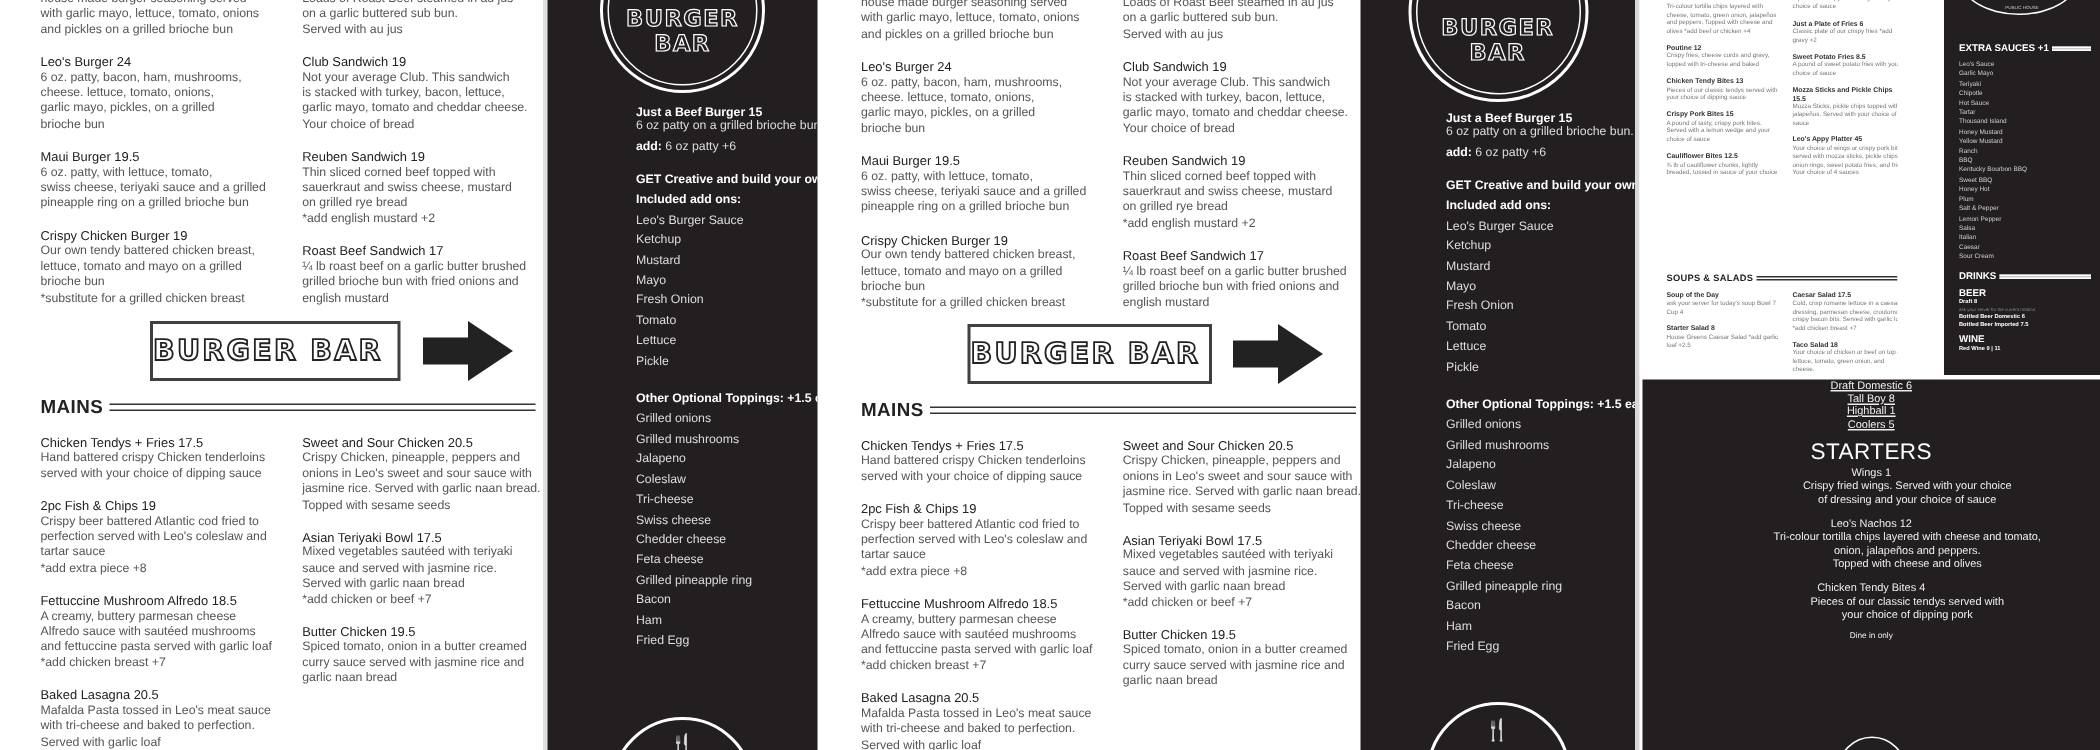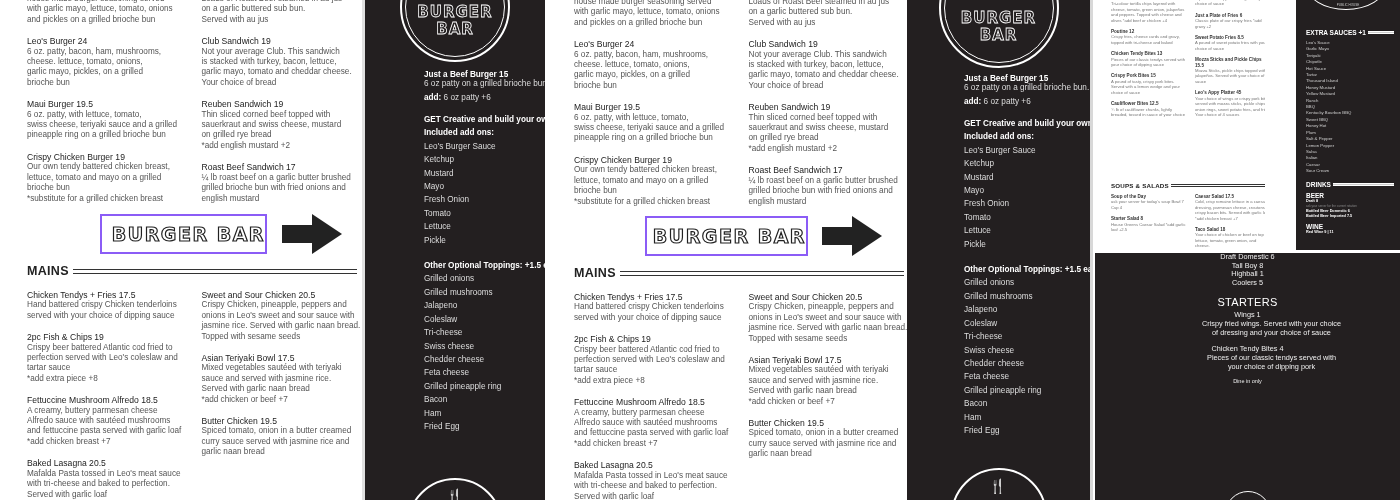--- a/index.html
+++ b/index.html
@@ -10,22 +10,22 @@
   .white-page { background: #ffffff; }
   .dark-page { background: #231f20; color: #f1f1f1; }
 
   
   .cols { position: absolute; left: 27px; top: -6px; width: 335px; display: flex; gap: 14px; }
   .col { flex: 1; }
   .item { margin-bottom: 11px; font-size: 8.2px; line-height: 10.4px; color: #555; }
   .item .title { font-weight: normal; color: #222; font-size: 8.6px; }
   .item .desc { white-space: pre-line; }
 
-  .banner { position: absolute; left: 100px; top: 214px; width: 167px; height: 40px; border: 2px solid #8b5cf6;
-            display: flex; align-items: center; justify-content: flex-end; }
+  .banner { position: absolute; left: 100px; top: 214px; width: 167px; height: 40px; border: 2px solid #404040;
+            display: flex; align-items: center; justify-content: flex-start; }
   .banner span { font-family: "DejaVu Sans", sans-serif; font-weight: bold; font-size: 19px; letter-spacing: 1.5px;
                  color: #fff; -webkit-text-stroke: 1.2px #222; }
   .arrow { position: absolute; left: 282px; top: 214px; width: 60px; height: 40px; }
 
   .mains-head { position: absolute; left: 27px; top: 264px; width: 330px; display: flex; align-items: center; }
   .mains-head .lbl { font-weight: bold; font-size: 12.5px; color: #222; letter-spacing: 0.3px; margin-right: 4px; }
   .dbl-rule { flex: 1; height: 5px; border-top: 1.5px solid #333; border-bottom: 1.5px solid #333; }
 
   .mains-cols { position: absolute; left: 27px; top: 290px; width: 335px; display: flex; gap: 14px; }
 
@@ -65,22 +65,22 @@
   .sec-head .bar { flex: 1; height: 2.5px; background: #ccc; margin-left: 2px; border-top: 0.5px solid #fff; border-bottom: 0.5px solid #fff; }
   .sauce-list { position: absolute; left: 10px; top: 29px; width: 88px; }
   .sauce-list .s { font-size: 4.3px; line-height: 6.4px; color: #cfcfcf; }
   .drinks { position: absolute; left: 10px; top: 181px; width: 88px; }
   .drinks .sub { color: #fff; font-weight: bold; font-size: 6.5px; margin-top: 4px; }
   .drinks .d { font-size: 3.8px; line-height: 5px; color: #ddd; }
   .drinks .d b { color: #fff; }
 
   
   .bottom-dark { position: absolute; left: 1095px; top: 253px; width: 305px; height: 247px; background: #231f20; color: #eee; text-align: center; font-size: 7.3px; }
-  .bottom-dark .line { line-height: 8.5px; }
-  .bottom-dark .starters { font-size: 11px; margin-top: 9px; line-height: 12px; color: #fff; letter-spacing: 0.3px; }
+  .bottom-dark .line { line-height: 8.5px; text-decoration: underline; }
+  .bottom-dark .starters { font-size: 15px; margin-top: 9px; line-height: 12px; color: #fff; letter-spacing: 0.3px; }
   .bottom-dark .st { margin-top: 2px; margin-bottom: 7px; }
   .bottom-dark .st .nm { line-height: 9px; }
   .bottom-dark .st .ds { line-height: 9px; white-space: pre-line; margin-left: 48px; }
   .bottom-dark .dine { font-size: 5.5px; margin-top: 6px; }
   .bottom-dark .bc { position: absolute; left: 50%; transform: translateX(-50%); top: 238px; width: 46px; height: 46px; border: 1.5px solid #fff; border-radius: 50%; }
 
   .divider-v { position: absolute; top: 0; height: 500px; width: 3px; background: #e0e0e0; }
 </style>
 </head>
 <body>
@@ -537,19 +537,25 @@
   <div class="line">Tall Boy 8</div>
   <div class="line">Highball 1</div>
   <div class="line">Coolers 5</div>
   <div class="starters">STARTERS</div>
   <div class="st">
       <div class="nm">Wings 1</div>
       <div class="ds">Crispy fried wings. Served with your choice
 of dressing and your choice of sauce</div>
     </div>
   <div class="st">
+      <div class="nm">Leo's Nachos 12</div>
+      <div class="ds">Tri-colour tortilla chips layered with cheese and tomato,
+onion, jalapeños and peppers.
+Topped with cheese and olives</div>
+    </div>
+  <div class="st">
       <div class="nm">Chicken Tendy Bites 4</div>
       <div class="ds">Pieces of our classic tendys served with
 your choice of dipping pork</div>
     </div>
   <div class="dine">Dine in only</div>
   <div class="bc"></div>
 </div>
 
 </body></html>

